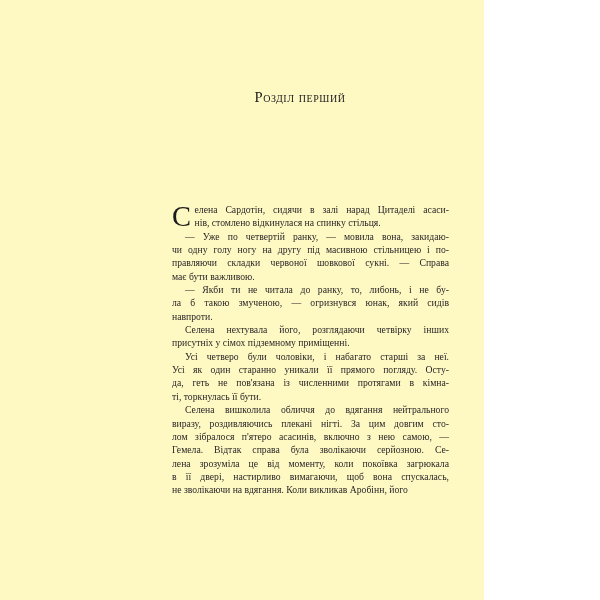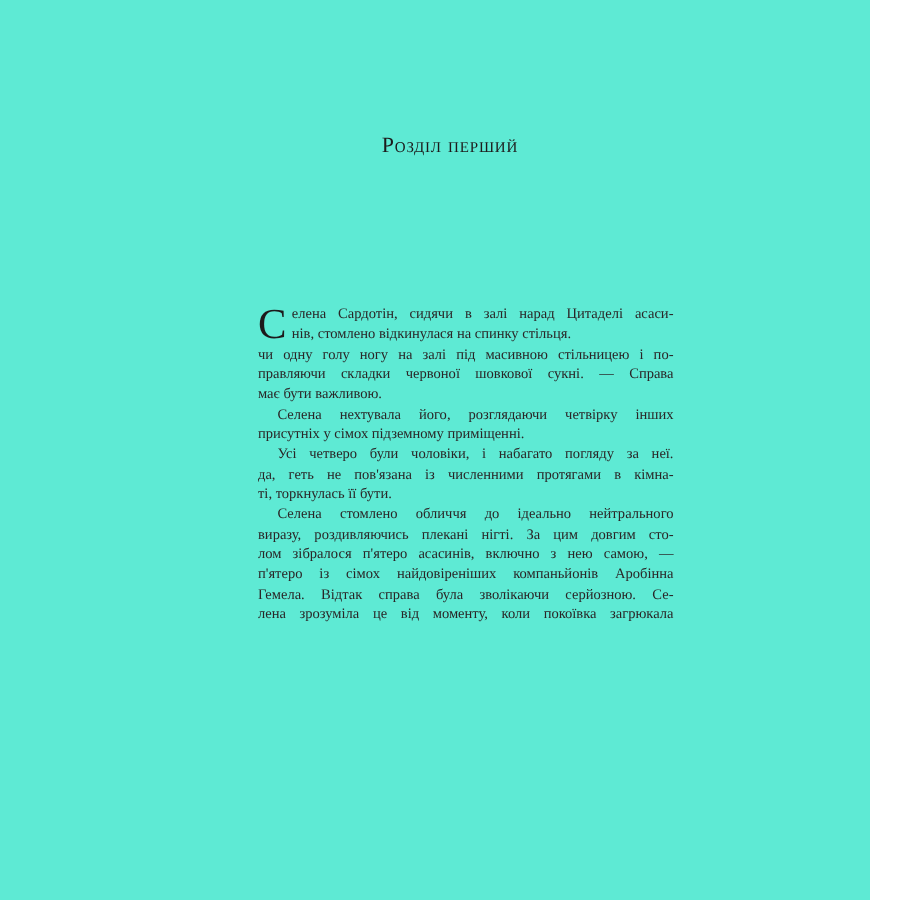--- a/index.html
+++ b/index.html
@@ -10,23 +10,23 @@
     width: 600px;
     height: 600px;
     background: #ffffff;
     font-family: "Liberation Serif", "DejaVu Serif", serif;
     color: #231f20;
     overflow: hidden;
   }
 
   .page {
     position: relative;
-    width: 580px;
+    width: 484px;
     height: 600px;
-    background: #5eead4;
+    background: #fef9c3;
   }
 
   
   .chapter-title {
     position: absolute;
     top: 89px;
     left: 0;
     width: 600px;
     text-align: center;
     font-family: "Liberation Serif", "DejaVu Serif", serif;
@@ -100,40 +100,48 @@
 
   <div class="text-block">
 
     <p class="para first">
       <span class="dropcap">С</span>
         <span class="ln dc">елена Сардотін, сидячи в залі нарад Цитаделі асаси-</span>
         <span class="ln last">нів, стомлено відкинулася на спинку стільця.</span>
     </p>
 
     <p class="para">
-      <span class="ln">чи одну голу ногу на залі під масивною стільницею і по-</span>
+      <span class="ln indent">— Уже по четвертій ранку, — мовила вона, закидаю-</span>
+      <span class="ln">чи одну голу ногу на другу під масивною стільницею і по-</span>
       <span class="ln">правляючи складки червоної шовкової сукні. — Справа</span>
       <span class="ln last">має бути важливою.</span>
     </p>
 
+    <p class="para">
+      <span class="ln indent">— Якби ти не читала до ранку, то, либонь, і не бу-</span>
+      <span class="ln">ла б такою змученою, — огризнувся юнак, який сидів</span>
+      <span class="ln last">навпроти.</span>
+    </p>
 
     <p class="para">
       <span class="ln indent">Селена нехтувала його, розглядаючи четвірку інших</span>
       <span class="ln last">присутніх у сімох підземному приміщенні.</span>
     </p>
 
     <p class="para">
-      <span class="ln indent">Усі четверо були чоловіки, і набагато погляду за неї.</span>
+      <span class="ln indent">Усі четверо були чоловіки, і набагато старші за неї.</span>
+      <span class="ln">Усі як один старанно уникали її прямого погляду. Осту-</span>
       <span class="ln">да, геть не пов'язана із численними протягами в кімна-</span>
       <span class="ln last">ті, торкнулась її бути.</span>
     </p>
 
     <p class="para">
-      <span class="ln indent">Селена стомлено обличчя до ідеально нейтрального</span>
+      <span class="ln indent">Селена вишколила обличчя до вдягання нейтрального</span>
       <span class="ln">виразу, роздивляючись плекані нігті. За цим довгим сто-</span>
       <span class="ln">лом зібралося п'ятеро асасинів, включно з нею самою, —</span>
-      <span class="ln">п'ятеро із сімох найдовіреніших компаньйонів Аробінна</span>
       <span class="ln">Гемела. Відтак справа була зволікаючи серйозною. Се-</span>
       <span class="ln">лена зрозуміла це від моменту, коли покоївка загрюкала</span>
+      <span class="ln">в її двері, настирливо вимагаючи, щоб вона спускалась,</span>
+      <span class="ln last">не зволікаючи на вдягання. Коли викликав Аробінн, його</span>
     </p>
 
   </div>
 </div>
 
 </body></html>

